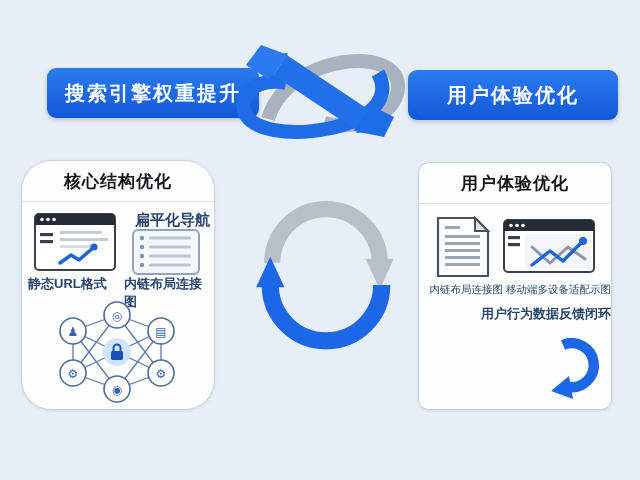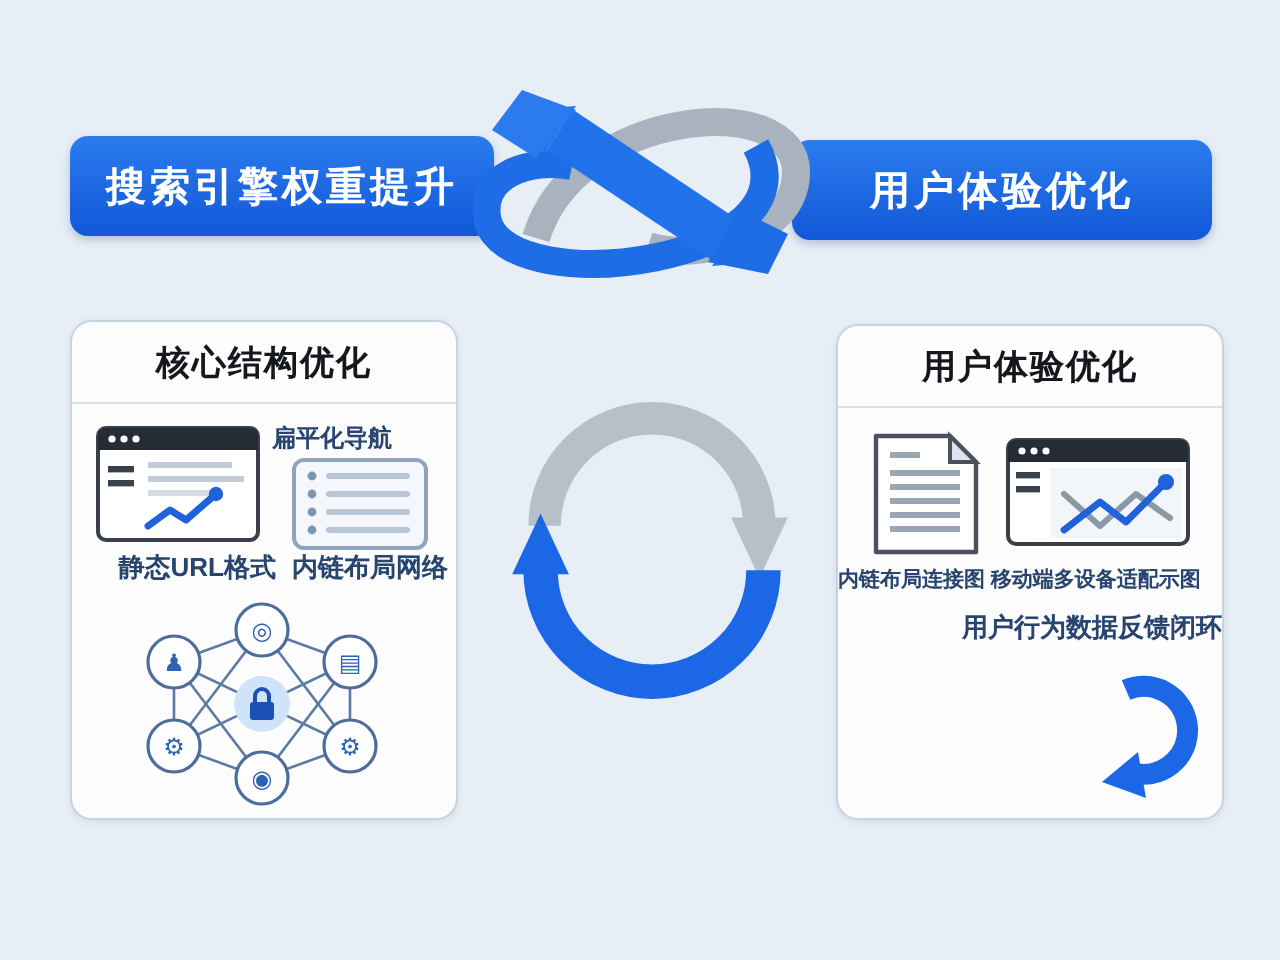--- a/index.html
+++ b/index.html
@@ -1,44 +1,44 @@
 <!DOCTYPE html>
 <html><head>
 <meta charset="utf-8">
 <style>
   html,body{margin:0;padding:0;}
   .stage{position:relative;width:640px;height:480px;background:#e8eef5;overflow:hidden;
          font-family:"Liberation Sans", sans-serif;}
   .banner{position:absolute;display:flex;align-items:center;justify-content:center;
           background:linear-gradient(180deg,#2b7bee 0%,#1258d8 100%);
           border-radius:9px;color:#ffffff;font-weight:bold;font-size:20px;letter-spacing:2px;
-          box-shadow:0 2px 4px rgba(20,60,140,.25);}
+          box-shadow:0 2px 4px rgba(20,60,140,.25);margin-left:12px;}
   .banner-left{left:35px;top:68px;width:212px;height:50px;}
   .banner-right{left:396px;top:70px;width:210px;height:50px;}
   .ribbon{position:absolute;left:228px;top:34px;width:184px;height:116px;z-index:3;}
   .card{position:absolute;width:192px;background:#fdfdfe;border:1.5px solid #c6d3e1;
         border-radius:11px;box-shadow:0 1px 3px rgba(60,90,130,.12);}
-  .card-left{left:35px;top:160px;height:248px;}
+  .card-left{left:21px;top:160px;height:248px;border-radius:30px;}
   .card-right{left:418px;top:162px;height:246px;}
   .card-title{height:40px;display:flex;align-items:center;justify-content:center;
               font-size:17px;font-weight:bold;color:#14171c;letter-spacing:1px;
               border-bottom:1.5px solid #d8e0ea;}
   .lc-browser{position:absolute;left:12px;top:52px;}
-  .lc-nav-label{position:absolute;left:100px;top:50px;width:88px;text-align:left;
-                font-size:12px;font-weight:bold;color:#27456f;}
+  .lc-nav-label{position:absolute;left:100px;top:50px;width:88px;text-align:right;
+                font-size:15px;font-weight:bold;color:#27456f;}
   .lc-list{position:absolute;left:110px;top:68px;}
-  .lc-label{position:absolute;top:114px;font-size:13px;font-weight:bold;color:#27456f;text-align:right;}
+  .lc-label{position:absolute;top:114px;font-size:13px;font-weight:bold;color:#27456f;text-align:left;}
   .lc-label-left{left:6px;width:96px;}
   .lc-label-right{left:102px;width:86px;}
   .lc-network{position:absolute;left:27px;top:138px;}
   .cycle{position:absolute;left:250px;top:200px;width:152px;height:152px;}
   .rc-doc{position:absolute;left:16px;top:52px;}
   .rc-browser{position:absolute;left:84px;top:56px;}
-  .rc-caption{position:absolute;left:0;top:120px;width:100%;text-align:left;
-              font-size:10.5px;font-weight:bold;color:#27456f;}
+  .rc-caption{position:absolute;left:0;top:120px;width:100%;text-align:right;
+              font-size:10.5px;font-weight:normal;color:#27456f;}
   .rc-feedback{position:absolute;left:0;top:142px;width:100%;text-align:right;
                font-size:13px;font-weight:bold;color:#27456f;}
   .rc-loop-text{position:absolute;left:12px;top:175px;width:118px;
                 font-size:15px;font-weight:bold;color:#27456f;line-height:21px;}
   .rc-loop-line2{padding-left:18px;}
   .rc-loop-arrow{position:absolute;left:130px;top:166px;}
   .bottom-caption{position:absolute;left:0;top:418px;width:100%;text-align:center;
                   font-size:21px;font-weight:bold;color:#101419;letter-spacing:1px;}
   svg text{font-family:"DejaVu Sans", sans-serif;}
 </style>
@@ -94,21 +94,21 @@
       </g>
       <g fill="#b9c6d5">
         <rect x="17" y="7.5" width="42" height="3" rx="1.5"></rect>
           <rect x="17" y="16.5" width="42" height="3" rx="1.5"></rect>
         <rect x="17" y="25.5" width="42" height="3" rx="1.5"></rect>
           <rect x="17" y="34.5" width="42" height="3" rx="1.5"></rect>
       </g>
     </svg>
 
     <div class="lc-label lc-label-left">静态URL格式</div>
-    <div class="lc-label lc-label-right">内链布局网络</div>
+    <div class="lc-label lc-label-right">内链布局连接图</div>
 
     <svg class="lc-network" width="136" height="104" viewBox="0 0 136 104">
       <g stroke="#5b7aa6" stroke-width="1.3">
         <line x1="24" y1="32" x2="68" y2="16"></line>
           <line x1="68" y1="16" x2="112" y2="32"></line>
         <line x1="112" y1="32" x2="112" y2="74"></line>
           <line x1="112" y1="74" x2="68" y2="90"></line>
         <line x1="68" y1="90" x2="24" y2="74"></line>
           <line x1="24" y1="74" x2="24" y2="32"></line>
         <line x1="24" y1="32" x2="112" y2="74"></line>

